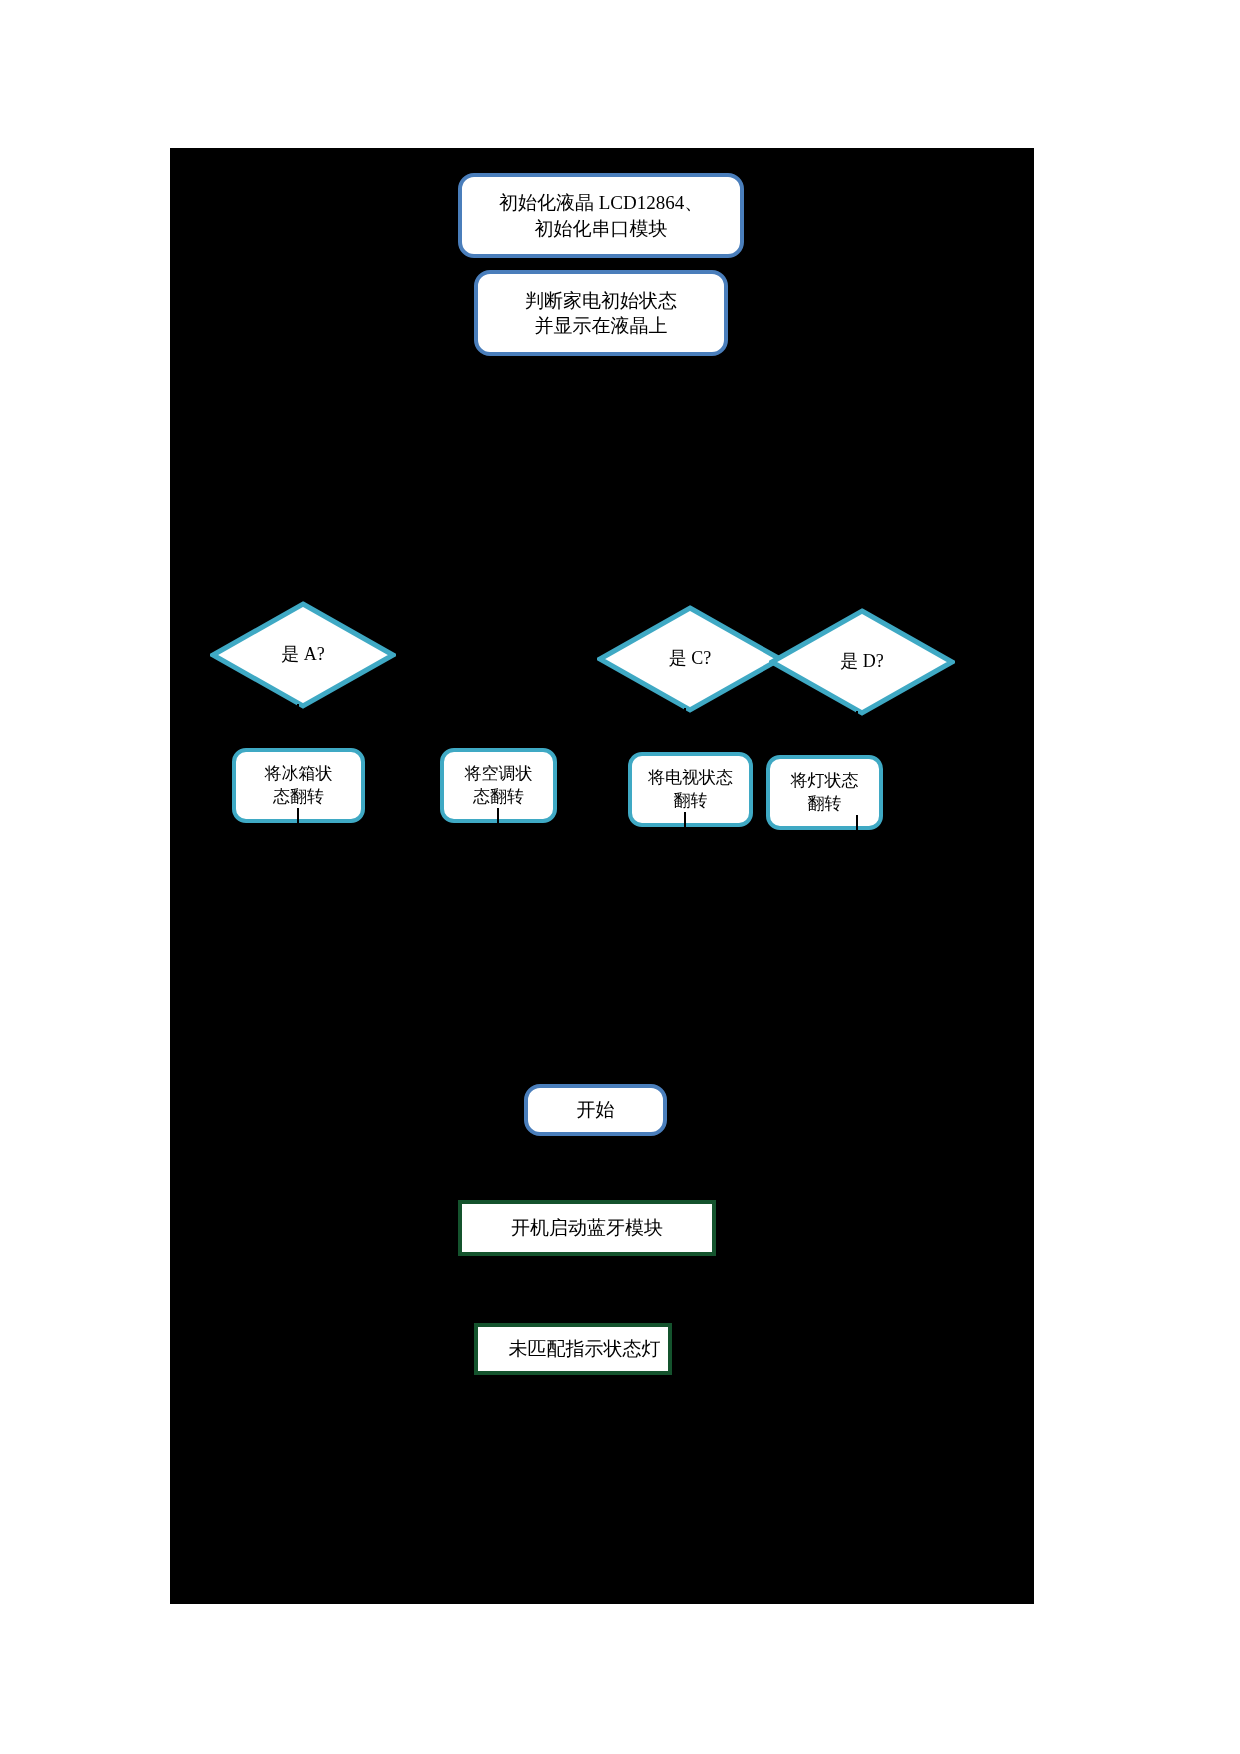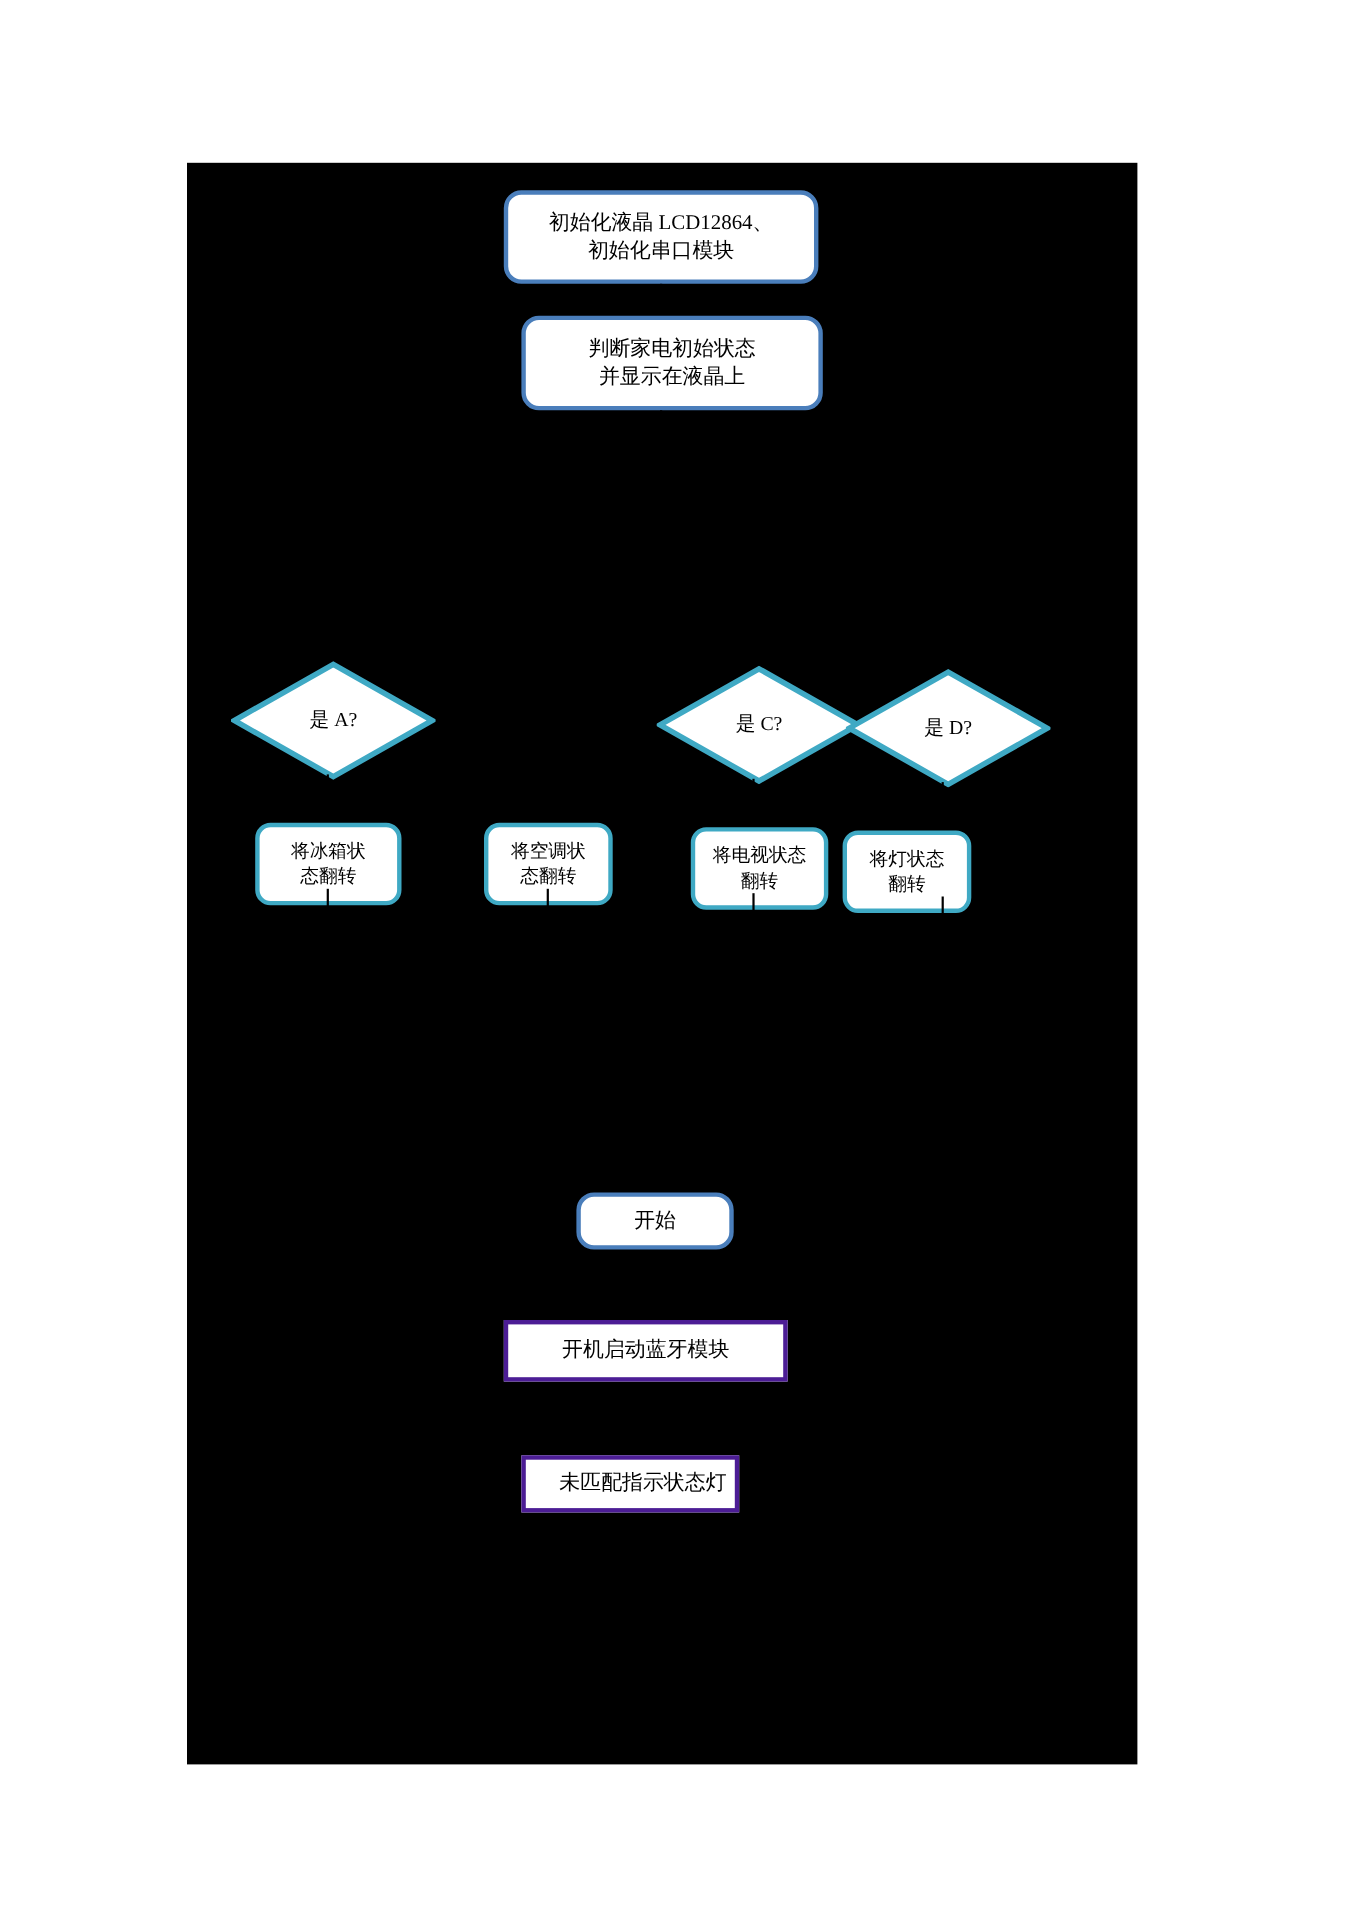--- a/index.html
+++ b/index.html
@@ -40,21 +40,21 @@
 
   
   .roundbox {
     border: 4px solid #4a7ebb;
     border-radius: 16px;
     font-size: 19px;
   }
 
   
   .rectbox {
-    border: 4px solid #4c1d95;
+    border: 4px solid #14532d;
     border-radius: 0;
     font-size: 19px;
   }
 
   
   .tealbox {
     border: 4px solid #3fa9c4;
     border-radius: 14px;
     font-size: 17px;
   }
@@ -111,21 +111,21 @@
   <div class="arrow" style="left:424px; top:16px;"></div>
 
   <div class="node roundbox" style="left:288px; top:25px; width:286px; height:85px;">
     <span>初始化液晶 LCD12864、
 初始化串口模块</span>
   </div>
 
   <div class="conn" style="left:430px; top:110px; height:24px;"></div>
   <div class="arrow" style="left:424px; top:130px;"></div>
 
-  <div class="node roundbox" style="left:304px; top:139px; width:274px; height:86px;">
+  <div class="node roundbox" style="left:304px; top:122px; width:254px; height:86px;">
     <span>判断家电初始状态
 并显示在液晶上</span>
   </div>
 
   <div class="conn" style="left:430px; top:225px; height:26px;"></div>
   <div class="arrow" style="left:424px; top:245px;"></div>
 
 
   <div class="conn" style="left:430px; top:372px; height:38px;"></div>
 

